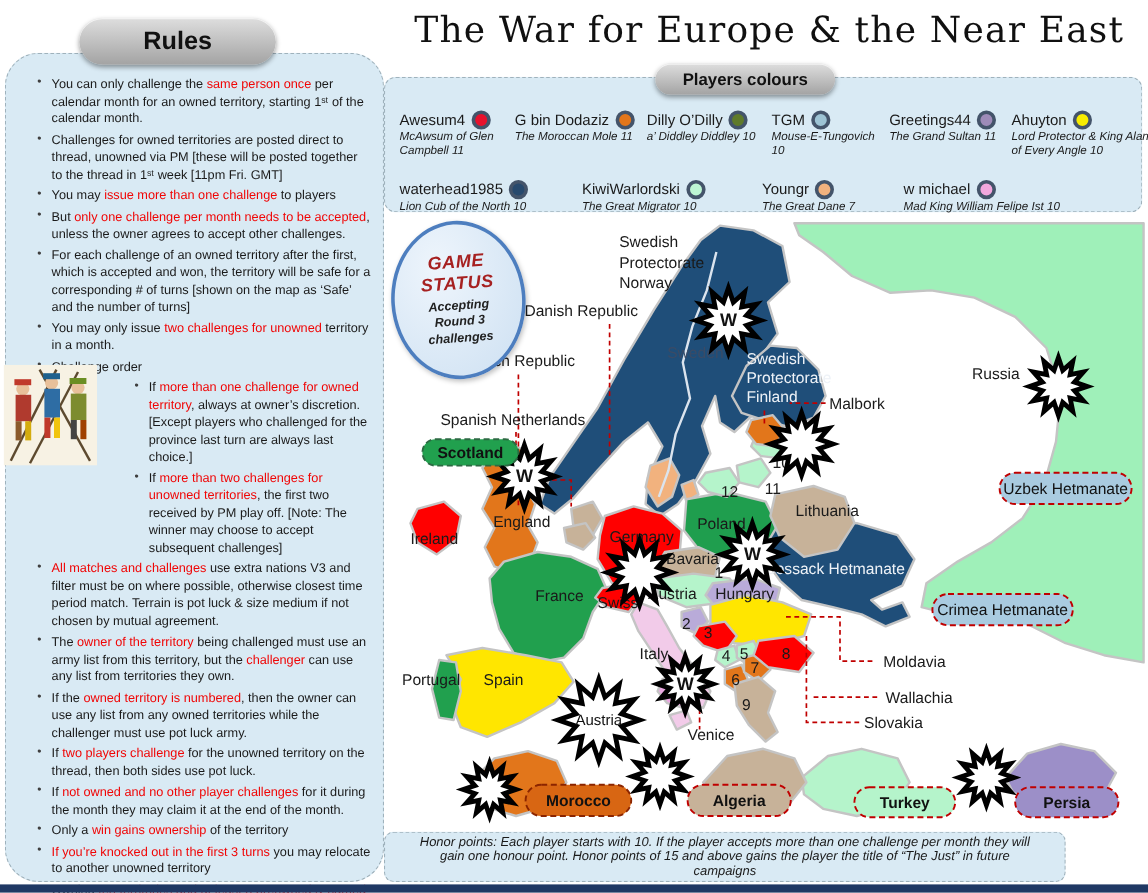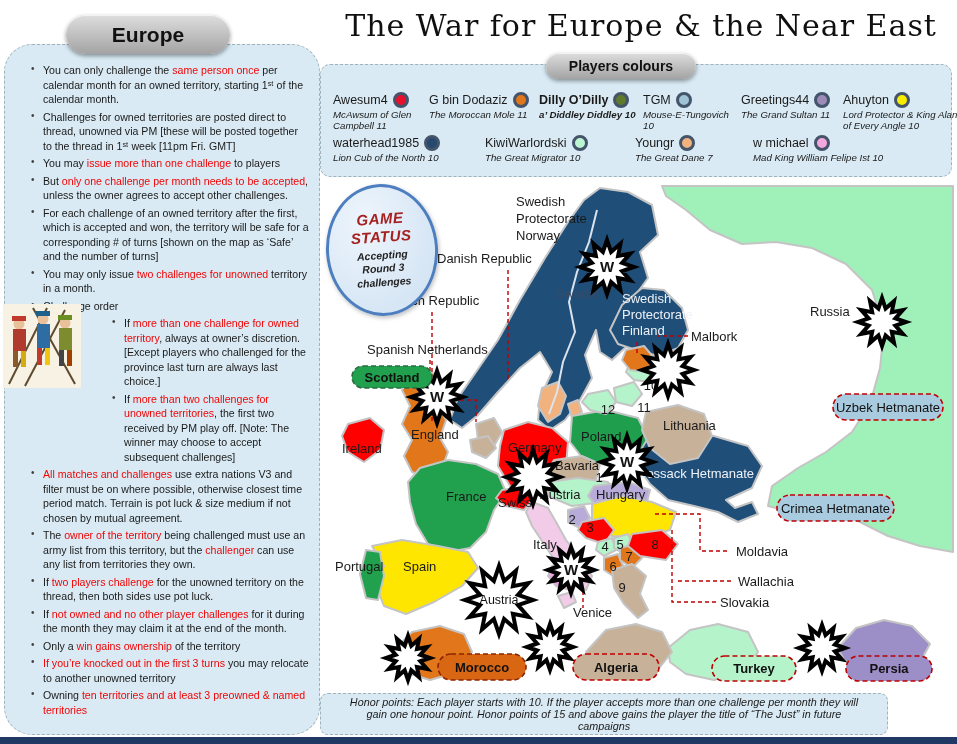--- a/index.html
+++ b/index.html
@@ -26,21 +26,21 @@
   #rules-list li.sub{margin-left:103px;margin-right:2px}
   .seg-r{color:#f00505}
 
   .soldiers{position:absolute;left:-2px;top:259px;width:78px;height:84px}
 
   
   .title{position:absolute;left:330px;top:8px;width:622px;text-align:center;
          font-family:"DejaVu Serif",serif;font-size:30px;color:#101010;letter-spacing:1px;z-index:4}
 
   
-  #players-grid{display:flex;flex-direction:column;gap:3px}
+  #players-grid{display:flex;flex-direction:column;gap:18px}
   .p-row{display:flex}
   .player{flex:0 0 auto}
   .p-top{display:flex;align-items:center;gap:5px}
   .p-name{font-size:12.5px;color:#1a1a1a;white-space:nowrap}
   .p-dot{width:16px;height:16px;border-radius:50%;border:3px solid #44546a;box-sizing:border-box;flex:0 0 auto}
   .p-title{font-size:9.7px;font-style:italic;color:#1a1a1a;line-height:1.18;padding-top:1px}
 
   
   .game-status{position:absolute;left:326px;top:184px;width:106px;height:126px;border:3px solid #4d7ebf;border-radius:50%;
                background:radial-gradient(ellipse at 35% 28%, #eef5fc, #cde0f2);
@@ -64,20 +64,21 @@
       <li><span class="seg-k">Challenges for owned territories are posted direct to thread, unowned via PM [these will be posted together to the thread in 1ˢᵗ week [11pm Fri. GMT]</span></li>
       <li><span class="seg-k">You may </span><span class="seg-r">issue more than one challenge</span><span class="seg-k"> to players</span></li>
       <li><span class="seg-k">But </span><span class="seg-r">only one challenge per month needs to be accepted</span><span class="seg-k">, unless the owner agrees to accept other challenges.</span></li>
       <li><span class="seg-k">For each challenge of an owned territory after the first, which is accepted and won, the territory will be safe for a corresponding # of turns [shown on the map as ‘Safe’ and the number of turns]</span></li>
       <li><span class="seg-k">You may only issue </span><span class="seg-r">two challenges for unowned</span><span class="seg-k"> territory in a month.</span></li>
       <li><span class="seg-k">Challenge order</span></li>
       <li class="sub"><span class="seg-k">If </span><span class="seg-r">more than one challenge for owned territory</span><span class="seg-k">, always at owner’s discretion. [Except players who challenged for the province last turn are always last choice.]</span></li>
       <li class="sub"><span class="seg-k">If </span><span class="seg-r">more than two challenges for unowned territories</span><span class="seg-k">, the first two received by PM play off. [Note: The winner may choose to accept subsequent challenges]</span></li>
       <li><span class="seg-r">All matches and challenges</span><span class="seg-k"> use extra nations V3 and filter must be on where possible, otherwise closest time period match. Terrain is pot luck &amp; size medium if not chosen by mutual agreement.</span></li>
       <li><span class="seg-k">The </span><span class="seg-r">owner of the territory</span><span class="seg-k"> being challenged must use an army list from this territory, but the </span><span class="seg-r">challenger</span><span class="seg-k"> can use any list from territories they own.</span></li>
+      <li><span class="seg-k">If the </span><span class="seg-r">owned territory is numbered</span><span class="seg-k">, then the owner can use any list from any owned territories while the challenger must use pot luck army.</span></li>
       <li><span class="seg-k">If </span><span class="seg-r">two players challenge</span><span class="seg-k"> for the unowned territory on the thread, then both sides use pot luck.</span></li>
       <li><span class="seg-k"> If </span><span class="seg-r">not owned and no other player challenges</span><span class="seg-k"> for it during the month they may claim it at the end of the month.</span></li>
       <li><span class="seg-k">Only a </span><span class="seg-r">win gains ownership</span><span class="seg-k"> of the territory</span></li>
       <li><span class="seg-r">If you’re knocked out in the first 3 turns</span><span class="seg-k"> you may relocate to another unowned territory</span></li>
       <li><span class="seg-k">Owning </span><span class="seg-r">ten territories and at least 3 preowned &amp; named territories</span></li>
     </ul>
   <div class="soldiers">
     <svg width="78" height="84" viewBox="0 0 78 84">
       <rect x="0" y="0" width="78" height="84" fill="#f7f2e4"></rect>
       <line x1="6" y1="80" x2="44" y2="4" stroke="#5d4a2f" stroke-width="2"></line>
@@ -95,41 +96,41 @@
         <rect x="42" y="44" width="5" height="17" fill="#f1c40f"></rect>
       <circle cx="62" cy="19" r="5.5" fill="#e8c09a"></circle>
         <rect x="55" y="11" width="14" height="5" fill="#6b8e23"></rect>
       <rect x="56" y="24" width="13" height="22" fill="#7d8c2f"></rect>
         <rect x="56" y="46" width="5" height="16" fill="#444"></rect>
         <rect x="64" y="46" width="5" height="16" fill="#a04000"></rect>
     </svg>
   </div>
 </aside>
 <div class="pill rules-pill">
-    <span>Europe</span>
+    <span>Rules</span>
   </div>
 
 <section class="blue-panel players-panel">
   <div id="players-grid">
       <div class="p-row">
         <div class="player" style="width: 96px;">
           <div class="p-top">
             <span class="p-name">Awesum4</span>
             <span class="p-dot" style="background: rgb(232, 17, 45);"></span>
           </div>
           <div class="p-title">McAwsum of Glen Campbell 11</div>
         </div>
         <div class="player" style="width: 110px;">
           <div class="p-top">
             <span class="p-name">G bin Dodaziz</span>
             <span class="p-dot" style="background: rgb(226, 118, 27);"></span>
           </div>
           <div class="p-title">The Moroccan Mole 11</div>
         </div>
-        <div class="player" style="width: 104px; font-weight: bold;">
+        <div class="player" style="width: 104px;">
           <div class="p-top">
             <span class="p-name">Dilly O’Dilly</span>
             <span class="p-dot" style="background: rgb(95, 122, 42);"></span>
           </div>
           <div class="p-title">a’ Diddley Diddley 10</div>
         </div>
         <div class="player" style="width: 98px;">
           <div class="p-top">
             <span class="p-name">TGM</span>
             <span class="p-dot" style="background: rgb(157, 195, 212);"></span>

